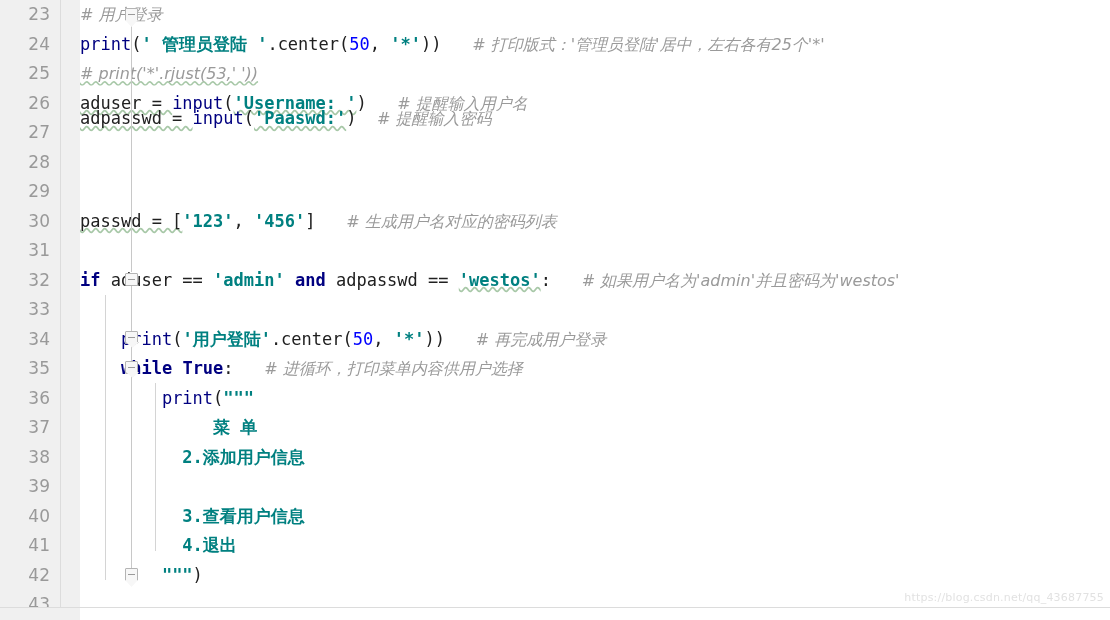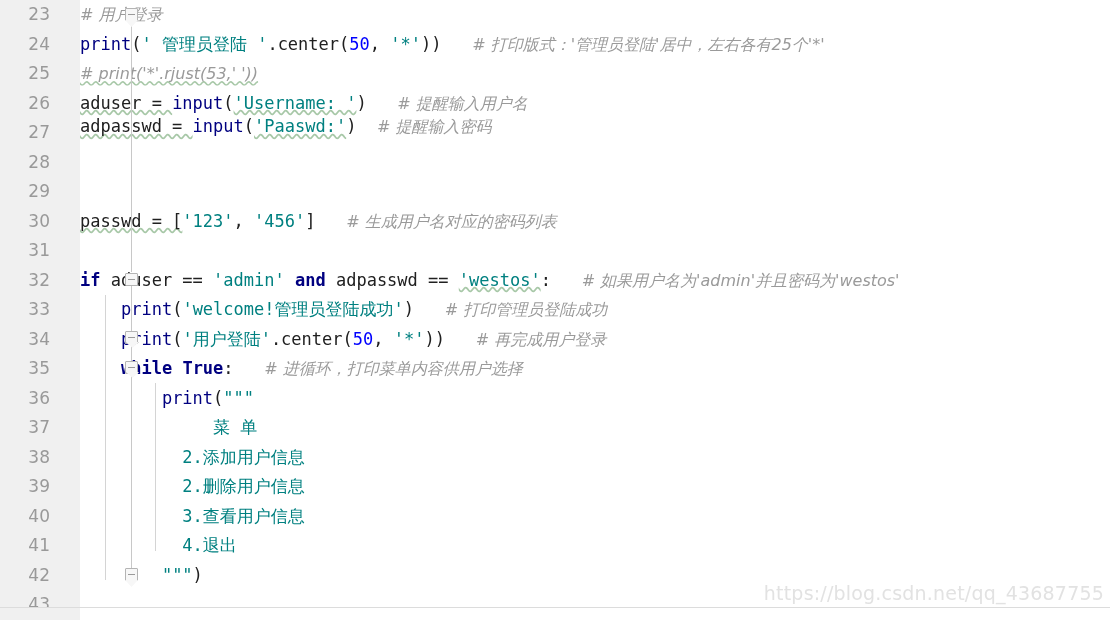--- a/index.html
+++ b/index.html
@@ -23,21 +23,20 @@
 
   
   .gutter {
     position: absolute;
     left: 0; top: 0;
     width: 60px;
     height: 620px;
     background: #f0f0f0;
     border-right: 1px solid #dcdcdc;
     z-index: 3;
-    padding-left: 10px;
   }
   .gutter-fold {
     position: absolute;
     left: 61px; top: 0;
     width: 19px;
     height: 620px;
     background: #f0f0f0;
     z-index: 3;
   }
   .linenum {
@@ -119,21 +118,21 @@
   
   .indent-guide {
     position: absolute;
     width: 1px;
     background: #d4d4d4;
   }
 
   
   .kw   { color: #000080; font-weight: bold; text-align: right; }
   .fn   { color: #000080; }
-  .str  { color: #008080; font-weight: normal; }
+  .str  { color: #008080; font-weight: bold; }
   .num  { color: #0000ff; }
   .pun  { color: #202020; }
   .cmt  {
     color: #9a9a9a;
     font-style: italic;
     font-family: "DejaVu Sans", sans-serif;
     font-size: 16px;
     margin-top: 32px;
   }
   .err  {
@@ -141,21 +140,21 @@
     text-decoration-skip-ink: none;
   }
 
   
   .watermark {
     position: absolute;
     right: 6px;
     bottom: 16px;
     color: #e2e2e2;
     font-family: "DejaVu Sans", sans-serif;
-    font-size: 19px;
+    font-size: 11px;
     letter-spacing: 0.2px;
     z-index: 6;
     pointer-events: none;
   }
 
   
   .bottom-strip {
     position: absolute;
     left: 0; bottom: 0;
     width: 1110px;
@@ -219,43 +218,41 @@
     <div class="indent-guide" style="left:75px; top:383px; height:168px;"></div>
 
     <div class="code-line" style="top:0px"><span class="cmt"># 用户登录</span></div>
 
     <div class="code-line" style="top:29.5px"><span class="fn">print</span><span class="pun">(</span><span class="str">' 管理员登陆 '</span><span class="pun">.center(</span><span class="num">50</span><span class="pun">, </span><span class="str">'*'</span><span class="pun">))</span><span class="pun">   </span><span class="cmt"># 打印版式：'管理员登陆'居中，左右各有25个'*'</span></div>
 
     <div class="code-line" style="top:59px"><span class="cmt err"># print('*'.rjust(53,' '))</span></div>
 
     <div class="code-line" style="top:88.5px"><span class="pun err">aduser = </span><span class="fn">input</span><span class="pun">(</span><span class="str err">'Username: '</span><span class="pun">)</span><span>   </span><span class="cmt"># 提醒输入用户名</span></div>
 
-    <div class="code-line" style="top:112px"><span class="pun err">adpasswd = </span><span class="fn">input</span><span class="pun">(</span><span class="str err">'Paaswd:'</span><span class="pun">)</span><span>  </span><span class="cmt"># 提醒输入密码</span></div>
+    <div class="code-line" style="top:104px"><span class="pun err">adpasswd = </span><span class="fn">input</span><span class="pun">(</span><span class="str err">'Paaswd:'</span><span class="pun">)</span><span>  </span><span class="cmt"># 提醒输入密码</span></div>
 
 
 
     <div class="code-line" style="top:206.5px"><span class="pun err">passwd = [</span><span class="str">'123'</span><span class="pun">, </span><span class="str">'456'</span><span class="pun">]</span><span>   </span><span class="cmt"># 生成用户名对应的密码列表</span></div>
 
     <div class="code-line" style="top:236px"></div>
 
     <div class="code-line" style="top:265.5px"><span class="kw">if</span><span class="pun"> aduser == </span><span class="str">'admin'</span><span> </span><span class="kw">and</span><span class="pun"> adpasswd == </span><span class="str err">'westos'</span><span class="pun">:</span><span>   </span><span class="cmt"># 如果用户名为'admin'并且密码为'westos'</span></div>
 
-    <div class="code-line" style="top:295px"><span>    </span><span class="fn">print</span><span class="pun">(</span><span class="str">'welcome!管理员登陆成功'</span><span class="pun">)</span><span>   </span><span class="cmt"># 打印管理员登陆成功</span></div>
 
     <div class="code-line" style="top:324.5px"><span>    </span><span class="fn">print</span><span class="pun">(</span><span class="str">'用户登陆'</span><span class="pun">.center(</span><span class="num">50</span><span class="pun">, </span><span class="str">'*'</span><span class="pun">))</span><span>   </span><span class="cmt"># 再完成用户登录</span></div>
 
     <div class="code-line" style="top:354px"><span>    </span><span class="kw">while</span><span> </span><span class="kw">True</span><span class="pun">:</span><span>   </span><span class="cmt"># 进循环，打印菜单内容供用户选择</span></div>
 
     <div class="code-line" style="top:383.5px"><span>        </span><span class="fn">print</span><span class="pun">(</span><span class="str">"""</span></div>
 
     <div class="code-line" style="top:413px"><span>             </span><span class="str">菜 单</span></div>
 
     <div class="code-line" style="top:442.5px"><span>          </span><span class="str">2.添加用户信息</span></div>
 
-    <div class="code-line" style="top:472px"><span>          </span><span class="str">2.删除用户信息</span></div>
 
     <div class="code-line" style="top:501.5px"><span>          </span><span class="str">3.查看用户信息</span></div>
 
     <div class="code-line" style="top:531px"><span>          </span><span class="str">4.退出</span></div>
 
     <div class="code-line" style="top:560.5px"><span>        </span><span class="str">"""</span><span class="pun">)</span></div>
 
     <div class="code-line" style="top:590px"><span>        </span></div>
 
   </div>

